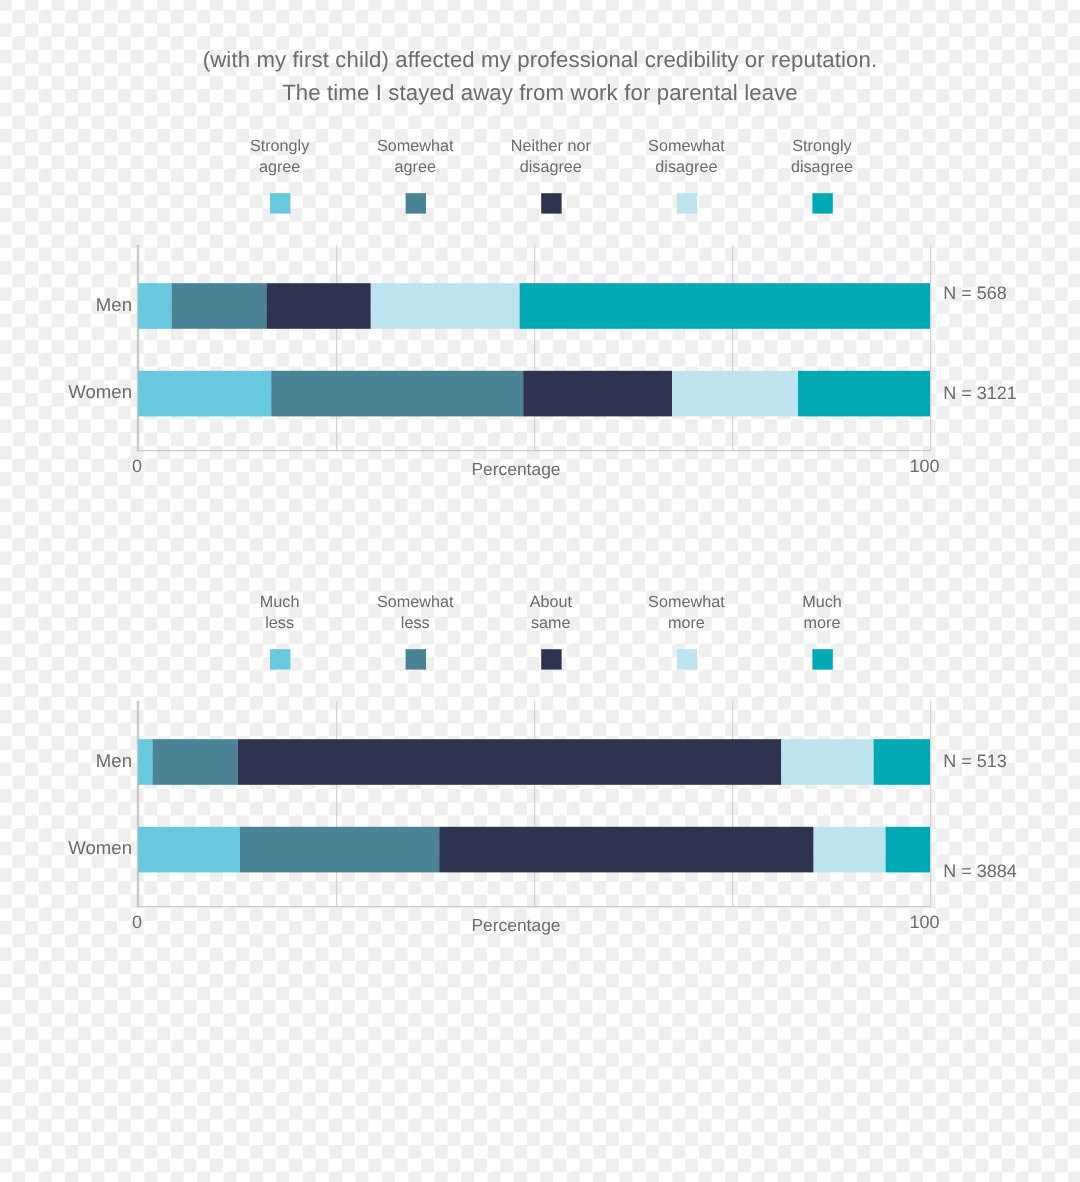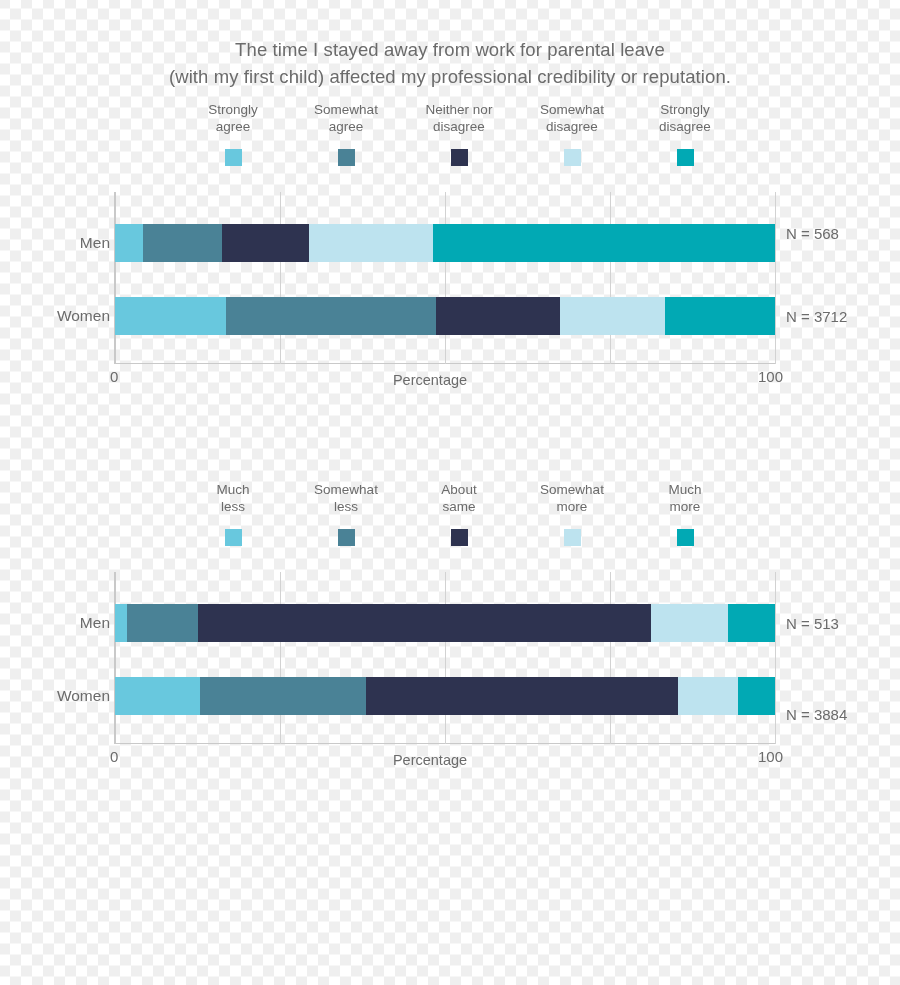--- a/index.html
+++ b/index.html
@@ -33,21 +33,21 @@
     font-weight: 400;
     letter-spacing: 0.1px;
   }
   .chart-title .tline { display: block; }
 
   
   .legend {
     display: flex;
     justify-content: center;
     align-items: flex-end;
-    margin-top: 12px;
+    margin-top: 24px;
     padding-left: 18px;
   }
   .legend-item {
     width: 113px;
     display: flex;
     flex-direction: column;
     align-items: center;
   }
   .legend-label {
     font-size: 13.5px;
@@ -142,22 +142,22 @@
     font-size: 14.5px;
     color: #6b6b6b;
   }
 </style>
 </head>
 <body>
 
 <div class="panel" id="panel-1">
 
   <div class="chart-title" style="padding-top:36px;">
+    <span class="tline">(with my first child) affected my professional credibility or reputation.</span>
     <span class="tline">The time I stayed away from work for parental leave</span>
-    <span class="tline">(with my first child) affected my professional credibility or reputation.</span>
   </div>
 
   <div class="legend">
     <div class="legend-item">
       <div class="legend-label">Strongly
 agree</div>
       <div class="legend-swatch" style="background: rgb(104, 200, 222);"></div>
     </div>
     <div class="legend-item">
       <div class="legend-label">Somewhat
@@ -202,21 +202,21 @@
           <div class="seg" style="background: rgb(46, 51, 80); width: 18.8%;"></div>
           <div class="seg" style="background: rgb(189, 227, 239); width: 15.9%;"></div>
           <div class="seg" style="background: rgb(1, 169, 180); width: 16.7%;"></div>
         </div>
       </div>
 
     <div class="cat-label" style="top:51px;">Men</div>
     <div class="cat-label" style="top:124px;">Women</div>
 
     <div class="n-label" style="top:41px;">N = 568</div>
-    <div class="n-label" style="top:124px;">N = 3712</div>
+    <div class="n-label" style="top:124px;">N = 3121</div>
 
     <div class="tick-label tick-0">0</div>
     <div class="tick-label tick-100">100</div>
     <div class="axis-title">Percentage</div>
   </div>
 </div>
 
 <div class="panel" id="panel-2">
 
 

